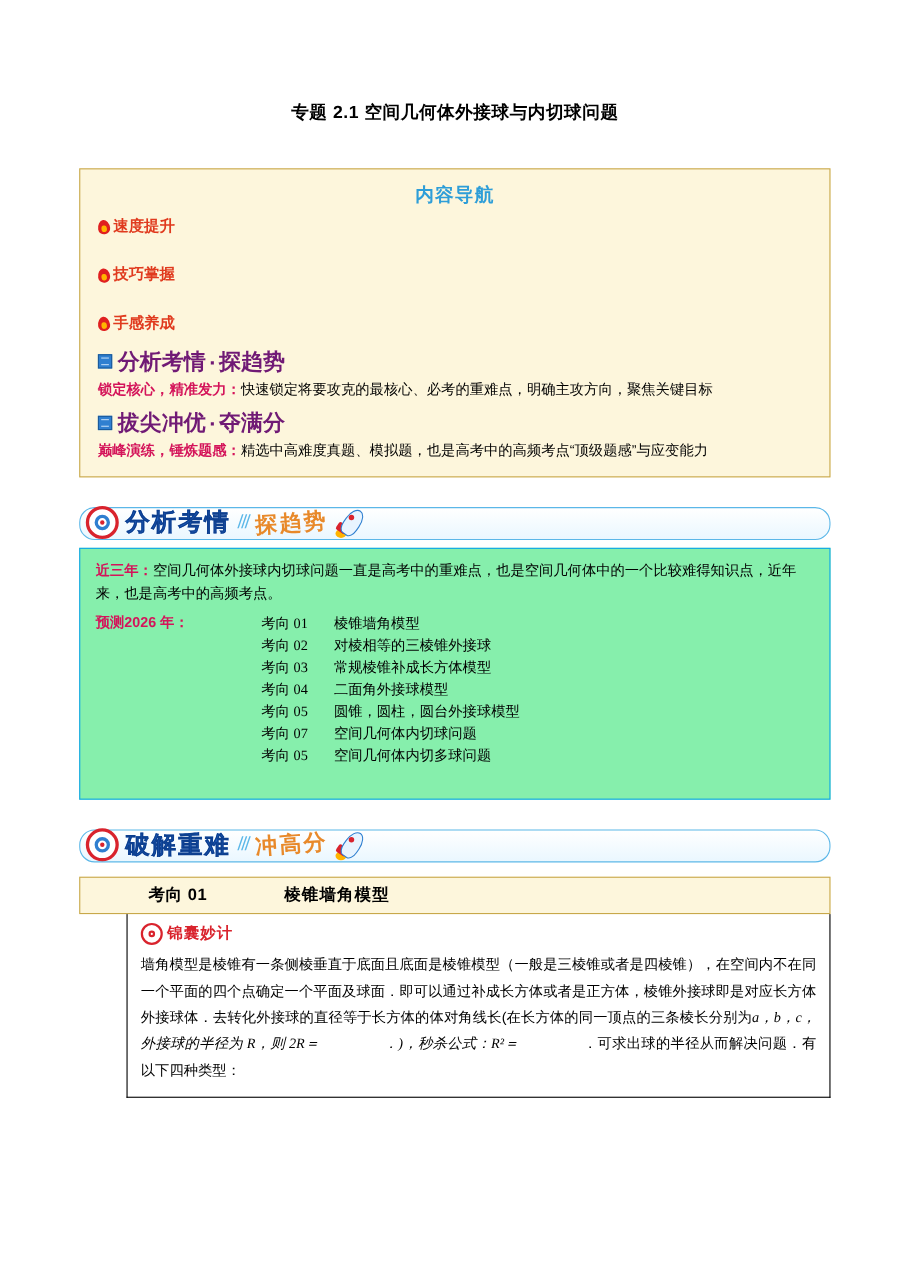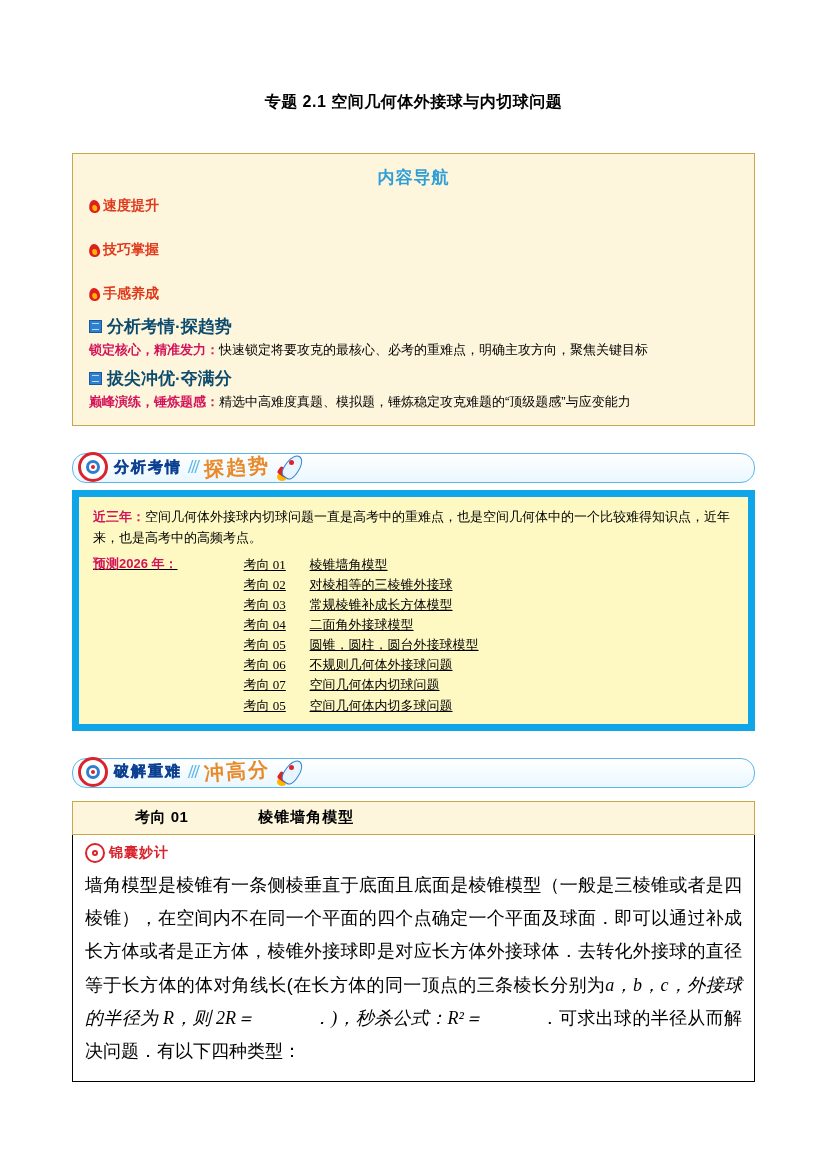--- a/index.html
+++ b/index.html
@@ -104,24 +104,24 @@
     flex: none;
   }
   .blue-sq::after{
     content:"";
     position:absolute;
     left:2px; top:2px; right:2px; bottom:2px;
     border-top:1px solid #bcd9f5;
     border-bottom:1px solid #bcd9f5;
   }
   .nav-row-head-text {
-    font-family: Liberation Sans, sans-serif;
-    font-weight: bold;
-    font-size: 17px;
-    color: #0c4a6e;
+    font-family: Liberation Mono, monospace;
+    font-weight: bold;
+    font-size: 20px;
+    color: #701a75;
   }
   .nav-row-body {
     font-size: 13px;
     line-height: 1.5;
     font-family: "Liberation Sans", sans-serif;
   }
   .nav-key {
     color: #d4145a;
     font-weight: bold;
   }
@@ -178,21 +178,21 @@
     content: "";
     position: absolute;
     left: 10px; top: 10px;
     width: 4px; height: 4px;
     border-radius: 50%;
     background: #d9232d;
   }
   .banner-main {
     font-family: "Liberation Sans", sans-serif;
     font-weight: bold;
-    font-size: 15px;
+    font-size: 22px;
     color: #1f5fbf;
     letter-spacing: 2px;
     -webkit-text-stroke: 0.4px #0d3f8f;
   }
   .banner-slash {
     color: #5bb7e8;
     font-weight: bold;
     font-size: 19px;
     letter-spacing: -2px;
   }
@@ -238,23 +238,23 @@
   .rocket .flame2 {
     position: absolute;
     left: 1px; top: 21px;
     width: 10px; height: 8px;
     background: #ffb400;
     border-radius: 50% 0 50% 50%;
   }
 
   
   .yellow-box {
-    border: 7px solid #0ea5e9;
-    background: #fef9c3;
-    padding: 10px 14px 8px 14px;
+    border: 1px solid #0ea5e9;
+    background: #86efac;
+    padding: 10px 14px 28px 14px;
     box-sizing: border-box;
     font-family: "Liberation Sans", sans-serif;
     font-size: 13px;
     line-height: 1.6;
   }
   .label-red {
     color: #d4145a;
     font-weight: bold;
   }
   .kv-list {
@@ -274,21 +274,20 @@
     color: #000;
     font-family: "Liberation Serif", serif;
   }
   .kv-right {
     color: #000;
     font-family: "Liberation Sans", sans-serif;
   }
   .forecast-wrap {
     display: flex;
     margin-top: 4px;
-    text-decoration: underline;
   }
   .forecast-label {
     flex: none;
     padding-top: 1px;
   }
 
   
   .kx-header {
     margin-top: 6px;
     border: 1px solid #c8a84a;
@@ -309,20 +308,21 @@
     padding-left: 70px;
     letter-spacing: 1px;
   }
 
   
   .white-box {
     border: 1px solid #000;
     border-top: none;
     padding: 8px 12px 12px 12px;
     box-sizing: border-box;
+    margin-left: 43px;
   }
   .tip-head {
     display: flex;
     align-items: center;
     gap: 4px;
     margin-bottom: 6px;
   }
   .spiral {
     width: 20px;
     height: 20px;
@@ -344,21 +344,21 @@
   }
   .tip-title {
     font-family: "Liberation Sans", sans-serif;
     font-weight: bold;
     font-size: 14px;
     color: #d9232d;
     letter-spacing: 1px;
   }
   .body-text {
     font-family: "Liberation Sans", sans-serif;
-    font-size: 18px;
+    font-size: 13px;
     line-height: 1.85;
     text-align: justify;
     color: #000;
   }
   .mi {
     font-family: "Liberation Serif", serif;
     font-style: italic;
   }
   .blank {
     display: inline-block;
@@ -400,21 +400,21 @@
       </div>
     </div>
 
 
     <div>
       <div class="nav-row-head">
         <span class="blue-sq"></span>
         <span class="nav-row-head-text">拔尖冲优·夺满分</span>
       </div>
       <div class="nav-row-body">
-        <span class="nav-key">巅峰演练，锤炼题感：</span><span class="nav-val">精选中高难度真题、模拟题，锤炼稳定攻克难题的“顶级题感”与应变能力</span>
+        <span class="nav-key">巅峰演练，锤炼题感：</span><span class="nav-val">精选中高难度真题、模拟题，也是高考中的高频考点“顶级题感”与应变能力</span>
       </div>
     </div>
   </div>
 
   <div class="banner">
     <div class="banner-bar"></div>
     <div class="banner-inner">
       <span class="target-icon"></span>
       <span class="banner-main">分析考情</span>
       <span class="banner-slash">///</span>
@@ -449,24 +449,20 @@
         </div>
         <div class="kv-row">
           <span class="kv-left">考向 04</span>
           <span class="kv-right">二面角外接球模型</span>
         </div>
         <div class="kv-row">
           <span class="kv-left">考向 05</span>
           <span class="kv-right">圆锥，圆柱，圆台外接球模型</span>
         </div>
         <div class="kv-row">
-          <span class="kv-left">考向 06</span>
-          <span class="kv-right">不规则几何体外接球问题</span>
-        </div>
-        <div class="kv-row">
           <span class="kv-left">考向 07</span>
           <span class="kv-right">空间几何体内切球问题</span>
         </div>
         <div class="kv-row">
           <span class="kv-left">考向 05</span>
           <span class="kv-right">空间几何体内切多球问题</span>
         </div>
       </div>
     </div>
   </div>

